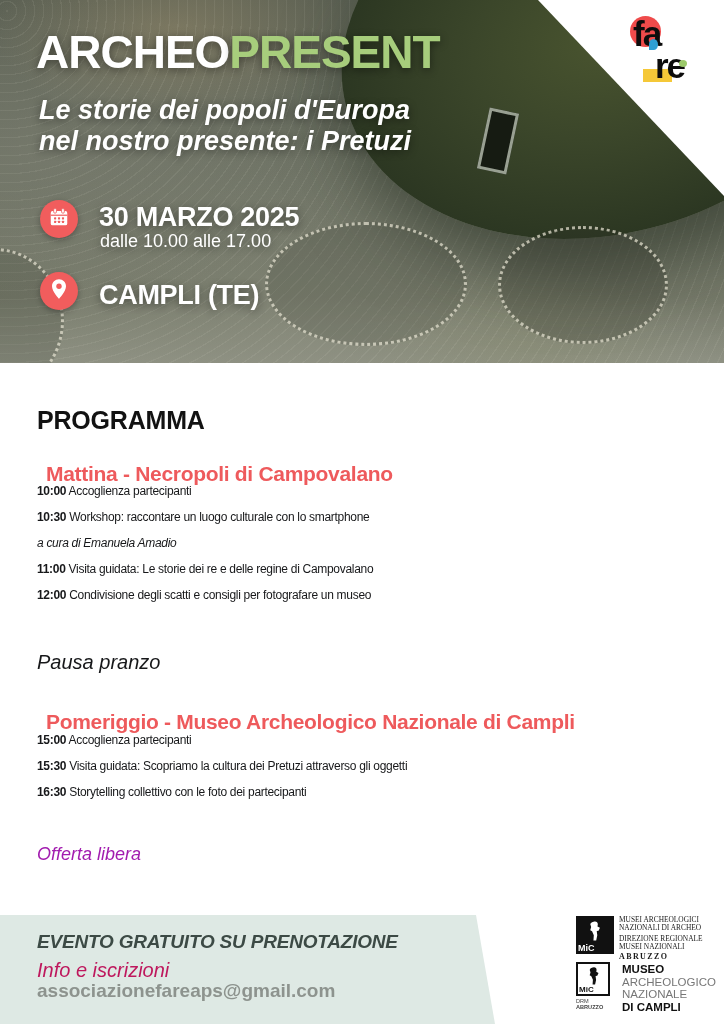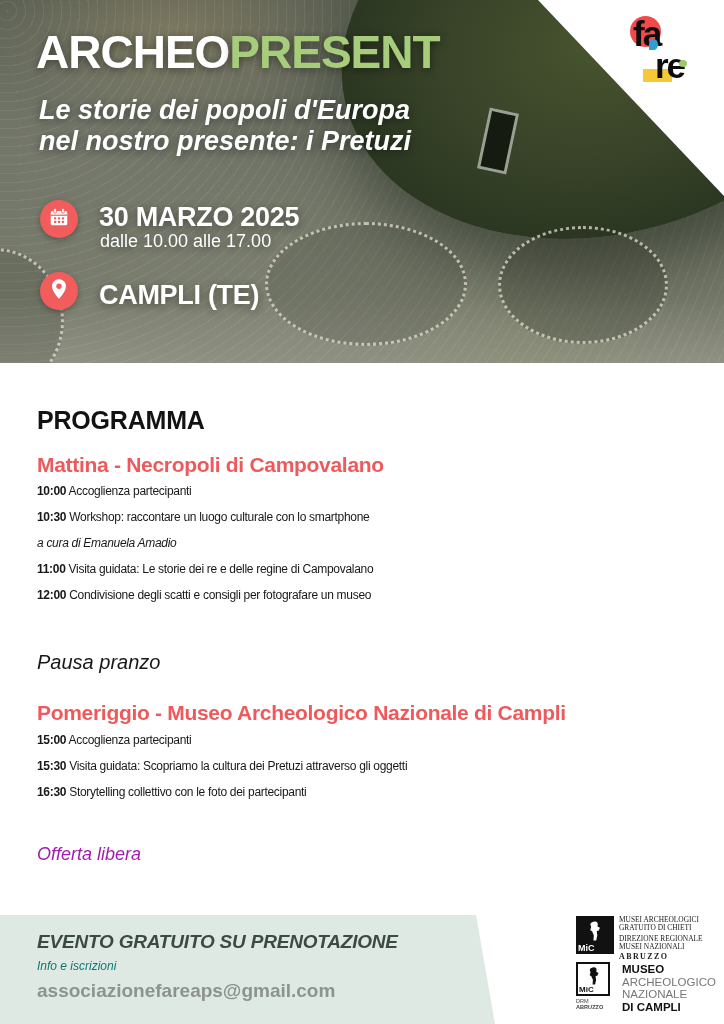--- a/index.html
+++ b/index.html
@@ -50,38 +50,38 @@
   .badge-cal{left:40px;top:200px;}
   .badge-pin{left:40px;top:272px;}
   .date-txt{left:99px;top:202px;font-size:27px;font-weight:bold;letter-spacing:-0.3px;}
   .time-txt{left:100px;top:231px;font-size:18px;}
   .loc-txt{left:99px;top:280px;font-size:27px;font-weight:bold;letter-spacing:-0.3px;}
 
   
   .prog-heading{position:absolute;left:37px;top:406px;font-size:25px;font-weight:bold;color:#121212;
     letter-spacing:-0.2px;margin:0;}
   .sec-title{position:absolute;left:37px;font-size:21px;font-weight:bold;color:#ee5a5c;
-    letter-spacing:-0.3px;margin:0;text-align:right;}
+    letter-spacing:-0.3px;margin:9px;text-align:right;}
   .sec1-title{top:453px;}
   .sec2-title{top:701px;}
   .lines{position:absolute;left:37px;font-size:12px;color:#17181a;letter-spacing:-0.3px;}
   .sec1-lines{top:478px;}
   .sec2-lines{top:727px;}
   .lines .line{line-height:26px;white-space:nowrap;}
   .lines b{font-weight:bold;}
   .it{font-style:italic;}
   .pausa{position:absolute;left:37px;top:651px;font-size:20px;font-style:italic;color:#17181a;}
   .offerta{position:absolute;left:37px;top:844px;font-size:18px;font-style:italic;color:#a21caf;}
 
   
   .footer-panel{position:absolute;left:0;top:915px;width:724px;height:109px;background:#dee9e4;
     clip-path:polygon(0 0,476px 0,495px 109px,0 109px);}
   .f-head{position:absolute;left:37px;top:931px;font-size:19px;font-weight:bold;font-style:italic;
     color:#3c4a45;letter-spacing:-0.2px;}
-  .f-info{position:absolute;left:37px;top:959px;font-size:12px;font-style:italic;color:#0f766e;}
+  .f-info{position:absolute;left:37px;top:959px;font-size:20px;font-style:italic;color:#be185d;}
   .f-email{position:absolute;left:37px;top:980px;font-size:19px;font-weight:bold;color:#8d938e;}
 
   
   .logo-row{position:absolute;display:flex;}
   .row1{left:576px;top:916px;gap:5px;}
   .row2{left:576px;top:962px;gap:6px;}
   .mic-sq1{width:38px;height:38px;background:#111;position:relative;flex:0 0 auto;}
   .mic-sq1 svg{position:absolute;left:8px;top:2px;}
   .mic-sq1 .mic-t{position:absolute;left:2px;bottom:1px;color:#fff;font-size:9px;font-weight:bold;}
   .mic-col1{width:100px;font-size:7.4px;line-height:8.4px;color:#1a1a1a;font-family:Liberation Serif, serif;}
@@ -186,21 +186,21 @@
 
   <div class="logo-row row1">
     <div class="mic-sq1">
       <svg viewBox="0 0 24 24" width="22" height="26">
         <path fill="#fff" d="M12 1.6c1.9 0 3.1 1.3 3.1 3.1l-.4 2.3 2.7 1.5-1.5 3.1-2 .4.6 4.7-1.2 5.6h-3l.4-5.8-1.9-4.3-2-1 1-3.5-.9-3C6.9 2.9 10.1 1.6 12 1.6z"></path>
       </svg>
       <span class="mic-t">MiC</span>
     </div>
     <div class="mic-col1">
       <div>MUSEI ARCHEOLOGICI</div>
-      <div>GRATUITO DI CHIETI</div>
+      <div>NAZIONALI DI ARCHEO</div>
       <div class="g2">DIREZIONE REGIONALE</div>
       <div>MUSEI NAZIONALI</div>
       <div class="ab">ABRUZZO</div>
     </div>
   </div>
 
   <div class="logo-row row2">
     <div class="sq2wrap">
       <div class="mic-sq2">
         <svg viewBox="0 0 24 24" width="20" height="24">

